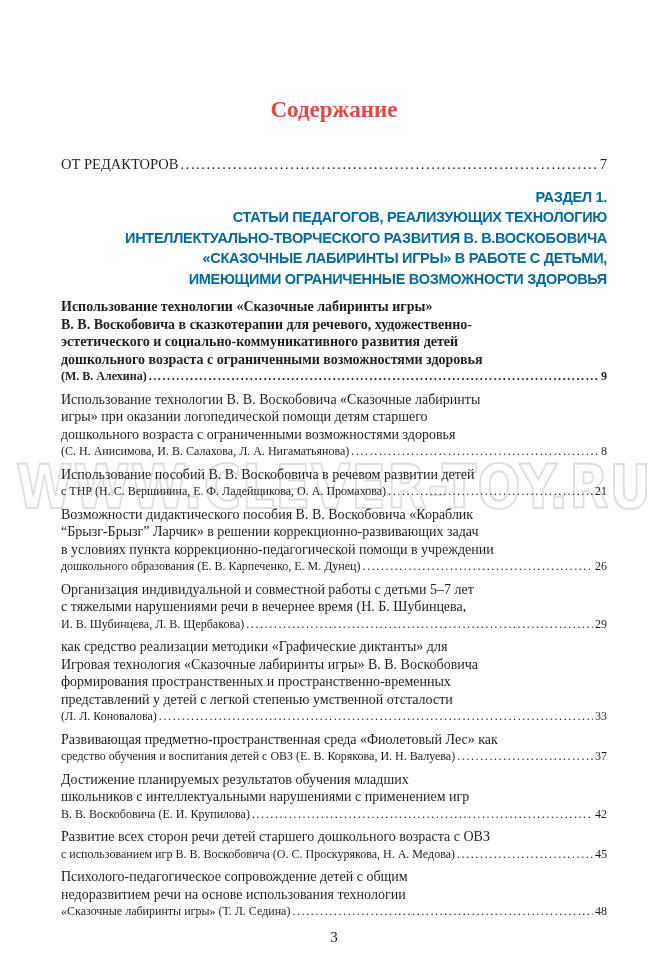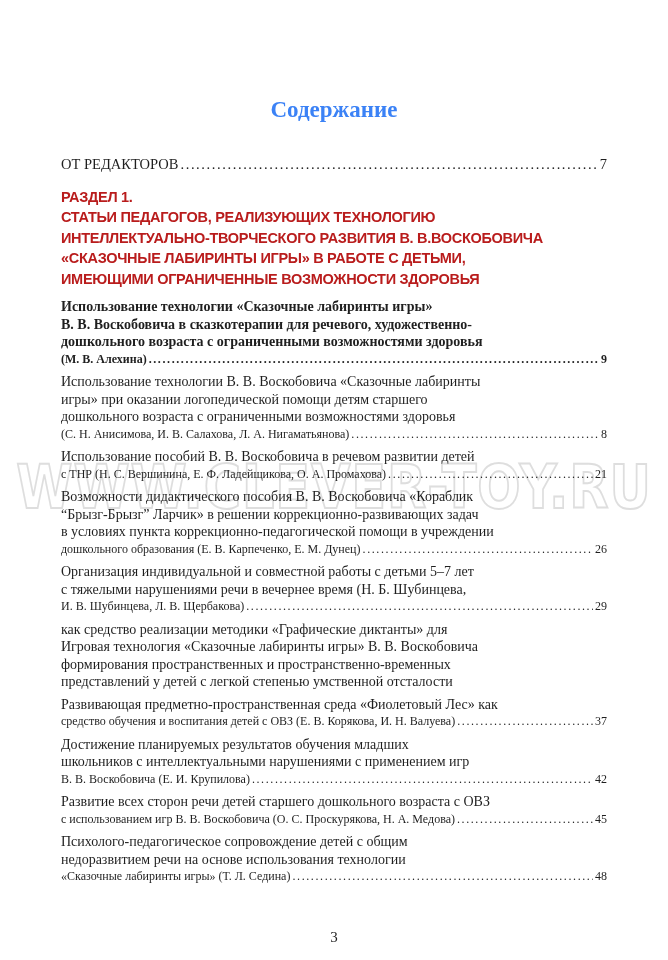--- a/index.html
+++ b/index.html
@@ -38,21 +38,21 @@
     pointer-events: none;
     z-index: 0;
   }
   .title {
     position: relative;
     z-index: 1;
     margin: 0;
     text-align: center;
     font-size: 23px;
     font-weight: 700;
-    color: #3b82f6;
+    color: #ef4444;
   }
   .content {
     position: relative;
     z-index: 1;
     width: 546px;
     margin: 0 auto;
   }
   .toc-row {
     display: flex;
     align-items: baseline;
@@ -78,27 +78,27 @@
   .dots::after {
     content: "................................................................................................................................................................";
     letter-spacing: 1.6px;
   }
   .pagenum {
     white-space: nowrap;
     flex: 0 0 auto;
   }
   .section-heading {
     margin-top: 13px;
-    text-align: left;
+    text-align: right;
     font-family: "Liberation Sans", sans-serif;
     font-weight: 700;
     font-size: 14.5px;
     line-height: 20.5px;
     letter-spacing: -0.3px;
-    color: #b91c1c;
+    color: #0369a1;
   }
   #entries {
     margin-top: 9px;
   }
   .entry {
     margin-top: 5px;
   }
   .entry:first-child {
     margin-top: 0;
     font-weight: bold;
@@ -141,20 +141,21 @@
         <div class="heading-line">СТАТЬИ ПЕДАГОГОВ, РЕАЛИЗУЮЩИХ ТЕХНОЛОГИЮ</div>
         <div class="heading-line">ИНТЕЛЛЕКТУАЛЬНО-ТВОРЧЕСКОГО РАЗВИТИЯ В. В.ВОСКОБОВИЧА</div>
         <div class="heading-line">«СКАЗОЧНЫЕ ЛАБИРИНТЫ ИГРЫ» В РАБОТЕ С ДЕТЬМИ,</div>
         <div class="heading-line">ИМЕЮЩИМИ ОГРАНИЧЕННЫЕ ВОЗМОЖНОСТИ ЗДОРОВЬЯ</div>
       </div>
 
     <div id="entries">
         <div class="entry">
     <div class="line">Использование технологии «Сказочные лабиринты игры»</div>
           <div class="line">В. В. Воскобовича в сказкотерапии для речевого, художественно-</div>
+          <div class="line">эстетического и социально-коммуникативного развития детей</div>
           <div class="line">дошкольного возраста с ограниченными возможностями здоровья</div>
           <div class="toc-row">
       <span class="row-text">(М. В. Алехина)</span>
       <span class="dots"></span>
       <span class="pagenum">9</span>
     </div>
   </div>
         <div class="entry">
     <div class="line">Использование технологии В. В. Воскобовича «Сказочные лабиринты</div>
           <div class="line">игры» при оказании логопедической помощи детям старшего</div>
@@ -190,20 +191,25 @@
       <span class="row-text">И. В. Шубинцева, Л. В. Щербакова)</span>
       <span class="dots"></span>
       <span class="pagenum">29</span>
     </div>
   </div>
         <div class="entry">
     <div class="line">как средство реализации методики «Графические диктанты» для</div>
           <div class="line">Игровая технология «Сказочные лабиринты игры» В. В. Воскобовича</div>
           <div class="line">формирования пространственных и пространственно-временных</div>
           <div class="line">представлений у детей с легкой степенью умственной отсталости</div>
+          <div class="toc-row">
+      <span class="row-text">(Л. Л. Коновалова)</span>
+      <span class="dots"></span>
+      <span class="pagenum">33</span>
+    </div>
   </div>
         <div class="entry">
     <div class="line">Развивающая предметно-пространственная среда «Фиолетовый Лес» как</div>
           <div class="toc-row">
       <span class="row-text">средство обучения и воспитания детей с ОВЗ (Е. В. Корякова, И. Н. Валуева)</span>
       <span class="dots"></span>
       <span class="pagenum">37</span>
     </div>
   </div>
         <div class="entry">

